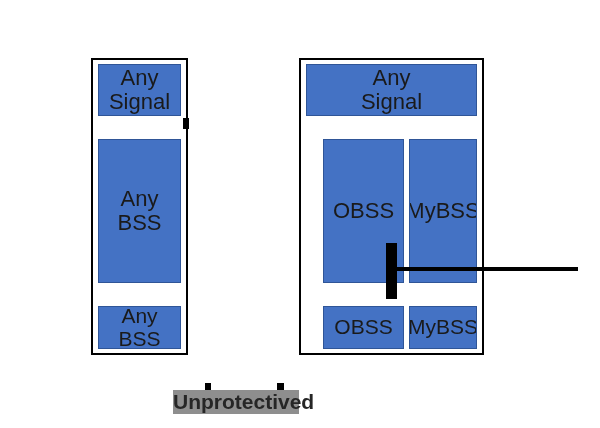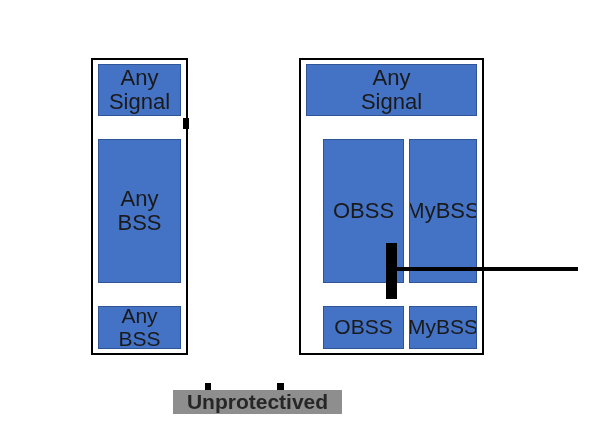--- a/index.html
+++ b/index.html
@@ -58,21 +58,21 @@
   #t-marker-bar  { left: 386px; top: 243px; width: 11px; height: 56px; }
   #pointer-line  { left: 396px; top: 267px; width: 182px; height: 4px; }
   #edge-tick     { left: 183px; top: 118px; width: 6px;  height: 11px; }
   #caption-dash-1 { left: 205px; top: 383px; width: 6px; height: 8px; }
   #caption-dash-2 { left: 277px; top: 383px; width: 7px; height: 8px; }
 
   #caption-box {
     position: absolute;
     left: 173px;
     top: 390px;
-    width: 169px;
+    width: 126px;
     height: 24px;
     background: var(--caption-bg, #8E8E8E);
     color: var(--caption-text, #262626);
     font-weight: bold;
     font-size: 21px;
     line-height: 24px;
     text-align: center;
     white-space: nowrap;
   }
 </style>

